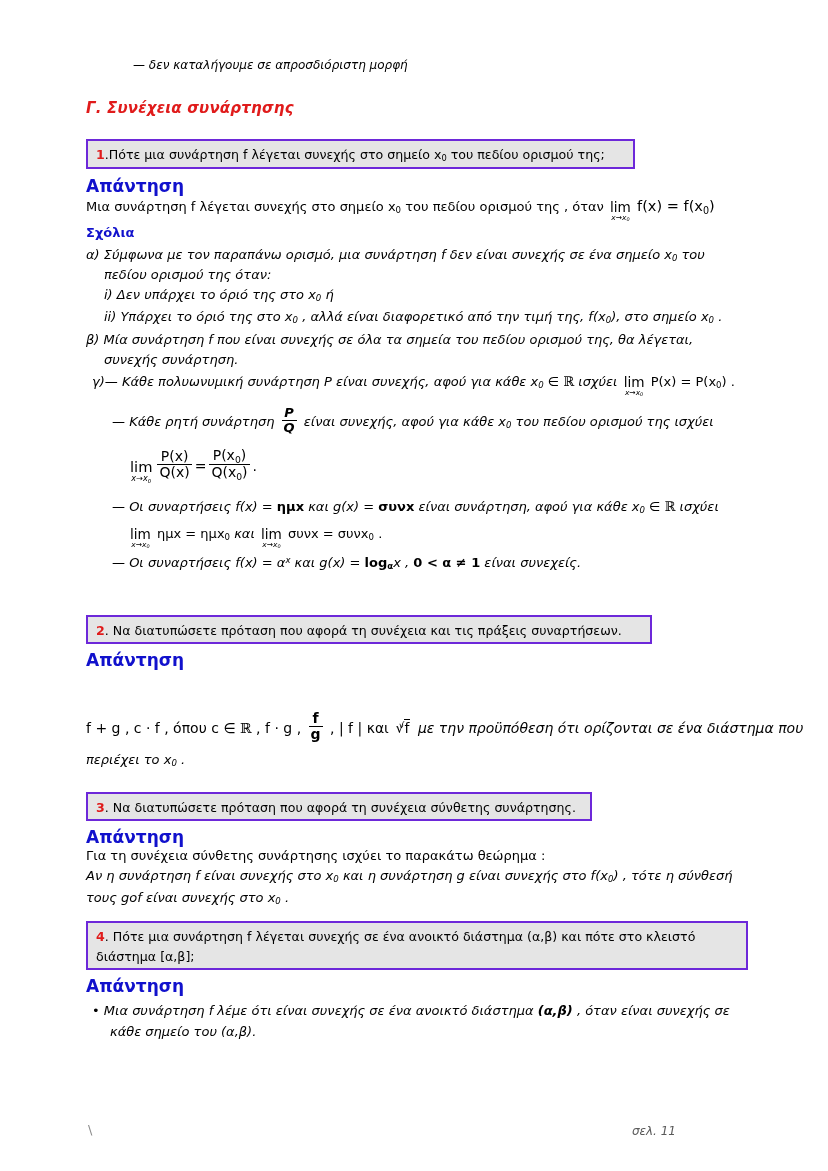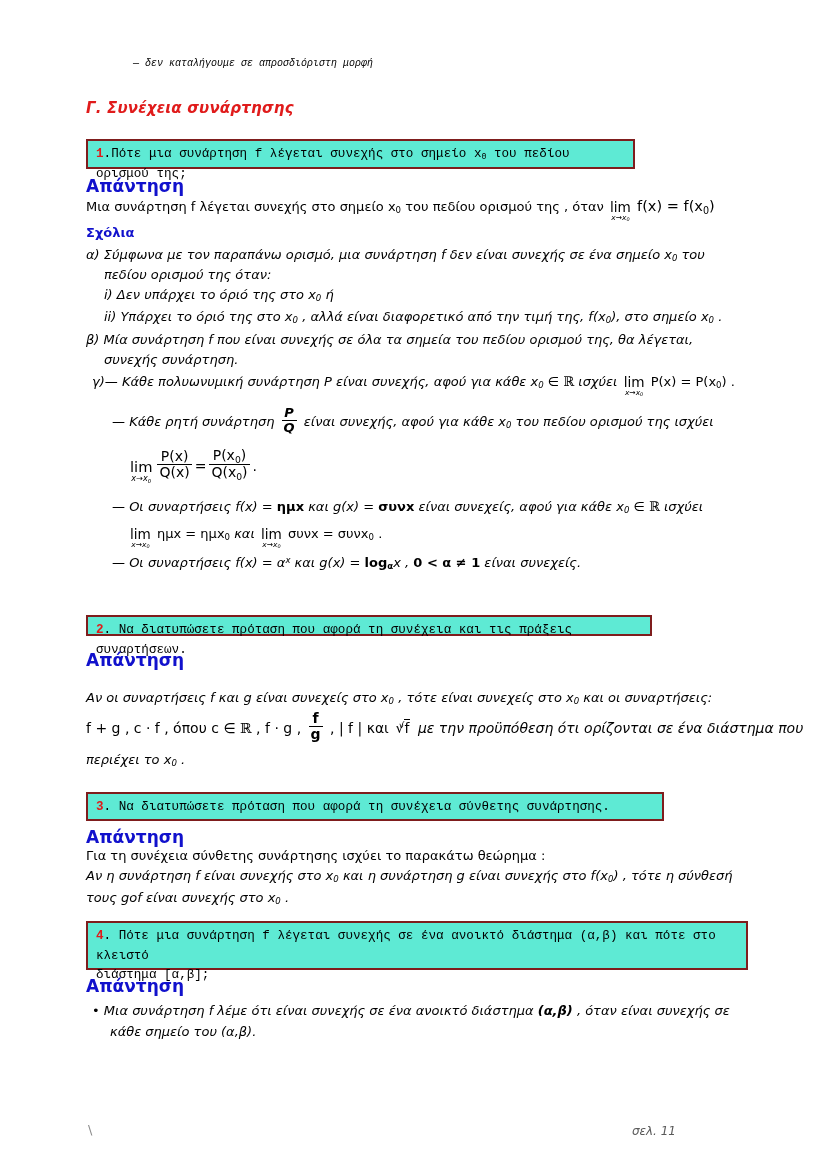--- a/index.html
+++ b/index.html
@@ -23,48 +23,46 @@
   }
 
   
   .ital { font-style: italic; }
   .bold { font-weight: bold; }
 
   .topline {
     position: absolute;
     left: 133px;
     top: 58px;
-    font-size: 10px;
-    font-style: italic;
-    white-space: nowrap;
-    font-family: Liberation Mono, monospace;
+    font-size: 12px;
+    font-style: italic;
+    white-space: nowrap;
   }
 
   .section-heading {
     position: absolute;
     left: 86px;
     top: 99px;
     font-size: 15px;
     font-weight: bold;
     font-style: italic;
     color: #e01b1b;
     white-space: nowrap;
     letter-spacing: .2px;
   }
 
   
   .qbox {
     position: absolute;
-    background: #5eead4;
-    border: 2px solid #7f1d1d;
+    background: #e5e5e5;
+    border: 2px solid #6d28d9;
     box-sizing: border-box;
     font-size: 12.6px;
     line-height: 1.55;
     padding: 4px 6px 4px 8px;
-    font-family: Liberation Mono, monospace;
   }
   .qbox .qnum {
     color: #e01b1b;
     font-weight: bold;
   }
 
   
   .answer-label {
     position: absolute;
     font-size: 17px;
@@ -200,51 +198,48 @@
 
   <div class="para ital" style="left:112px; top:408px;">
     <span>— Κάθε ρητή συνάρτηση </span><span class="frac bold" style="font-style:italic;"><span class="num">P</span><span class="den">Q</span></span><span> είναι συνεχής, αφού για κάθε  x</span><sub>0</sub><span>  του πεδίου ορισμού της ισχύει</span>
   </div>
 
   <div class="para mathsf" style="left:128px; top:450px; font-size:14px;">
     <span class="lim"><span class="op">lim</span><span class="und"><span>x→x</span><sub>0</sub></span></span><span class="frac"><span class="num">P(x)</span><span class="den">Q(x)</span></span><span>=</span><span class="frac"><span class="num"><span>P(x</span><sub>0</sub><span>)</span></span><span class="den"><span>Q(x</span><sub>0</sub><span>)</span></span></span><span>.</span>
   </div>
 
   <div class="para ital" style="left:112px; top:497px;">
-    <span>— Οι συναρτήσεις  f(x) = </span><span class="mathsf bold">ημx</span><span>  και  g(x) = </span><span class="mathsf bold">συνx</span><span>  είναι συνεχείς, αφού για κάθε  x</span><sub>0</sub><span> ∈ </span><span class="bb">ℝ</span><span>  ισχύει</span>
+    <span>— Οι συναρτήσεις  f(x) = </span><span class="mathsf bold">ημx</span><span>  και  g(x) = </span><span class="mathsf bold">συνx</span><span>  είναι συνάρτηση, αφού για κάθε  x</span><sub>0</sub><span> ∈ </span><span class="bb">ℝ</span><span>  ισχύει</span>
   </div>
 
   <div class="para mathsf" style="left:128px; top:524px;">
     <span class="lim"><span class="op">lim</span><span class="und"><span>x→x</span><sub>0</sub></span></span><span><span> ημx = ημx</span><sub>0</sub></span><span class="ital">  και  </span><span class="lim"><span class="op">lim</span><span class="und"><span>x→x</span><sub>0</sub></span></span><span><span> συνx = συνx</span><sub>0</sub><span> .</span></span>
   </div>
 
   <div class="para ital" style="left:112px; top:553px;">
     <span>— Οι συναρτήσεις  f(x) = α</span><sup>x</sup><span>  και  g(x) = </span><span class="mathsf bold"><span>log</span><sub>α</sub></span><span class="ital">x</span><span> ,  </span><span class="mathsf bold">0 &lt; α ≠ 1</span><span>  είναι συνεχείς.</span>
   </div>
 
-  <div class="qbox" style="left:86px; top:615px; width:566px; height:21px;">
+  <div class="qbox" style="left:86px; top:615px; width:566px; height:29px;">
     <span class="qnum">2</span><span>.</span><span> Να διατυπώσετε πρόταση  που αφορά τη συνέχεια και τις πράξεις συναρτήσεων.</span>
   </div>
 
   <div class="answer-label" style="left:86px; top:650px;">Απάντηση</div>
 
 
-  <div class="para ital" style="left:86px; top:688px;">
-    <span>Αν οι συναρτήσεις f και g είναι συνεχείς στο  x</span><sub>0</sub><span> , τότε είναι συνεχείς στο  x</span><sub>0</sub><span>  και οι συναρτήσεις:</span>
-  </div>
 
   <div class="para" style="left:86px; top:713px; font-size:14px;">
     <span class="mathsf">f + g ,  c · f , όπου  c ∈ </span><span class="bb">ℝ</span><span class="mathsf"> ,  f · g ,  </span><span class="frac mathsf bold"><span class="num">f</span><span class="den">g</span></span><span class="mathsf"> ,  | f |  και  </span><span class="mathsf" style="position:relative; display:inline-block;"><sup style="font-size:.55em; position:relative; left:6px; top:-1px;">ν</sup><span style="position:relative; left:-2px;">√</span><span style="border-top:1.2px solid #000; padding:0 1px 0 1px; position:relative; left:-3px;">f</span></span><span class="ital">  με την προϋπόθεση ότι ορίζονται σε ένα διάστημα που</span>
   </div>
 
   <div class="para ital" style="left:86px; top:750px;">
     <span>περιέχει το  x</span><sub>0</sub><span> .</span>
   </div>
 
-  <div class="qbox" style="left:86px; top:792px; width:578px; height:29px;">
+  <div class="qbox" style="left:86px; top:792px; width:506px; height:29px;">
     <span class="qnum">3</span><span>.</span><span> Να διατυπώσετε πρόταση που αφορά τη συνέχεια σύνθετης συνάρτησης.</span>
   </div>
 
   <div class="answer-label" style="left:86px; top:827px;">Απάντηση</div>
 
   <div class="para" style="left:86px; top:846px;">Για τη συνέχεια σύνθετης συνάρτησης ισχύει το παρακάτω θεώρημα :</div>
 
   <div class="para ital" style="left:86px; top:866px;text-align:center;">
     <span>Αν η συνάρτηση f είναι συνεχής στο  x</span><sub>0</sub><span>  και η συνάρτηση g είναι συνεχής στο  f(x</span><sub>0</sub><span>) , τότε η σύνθεσή</span>
   </div>

